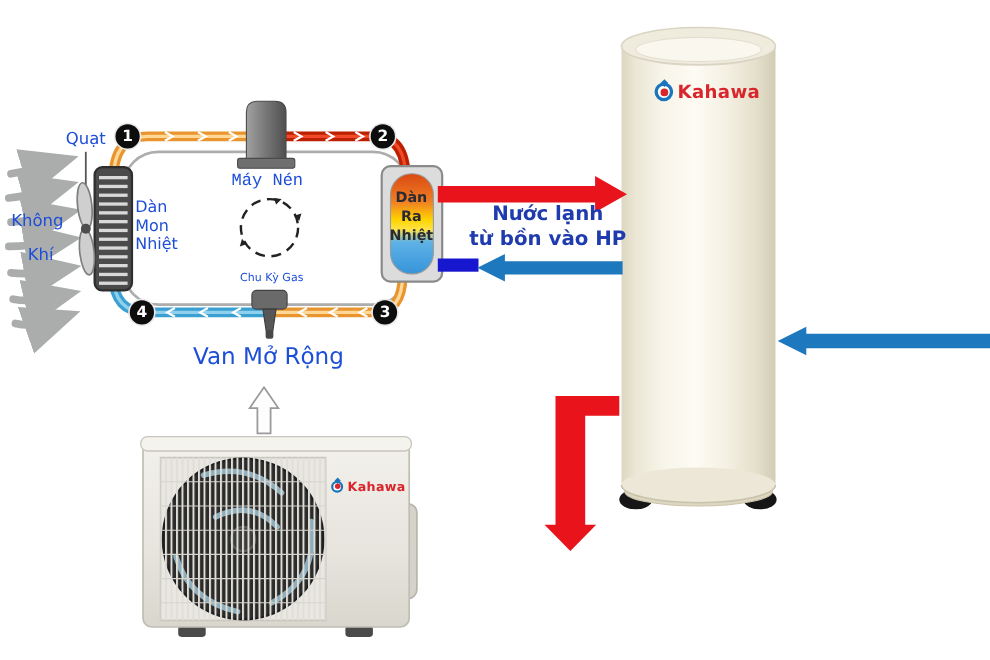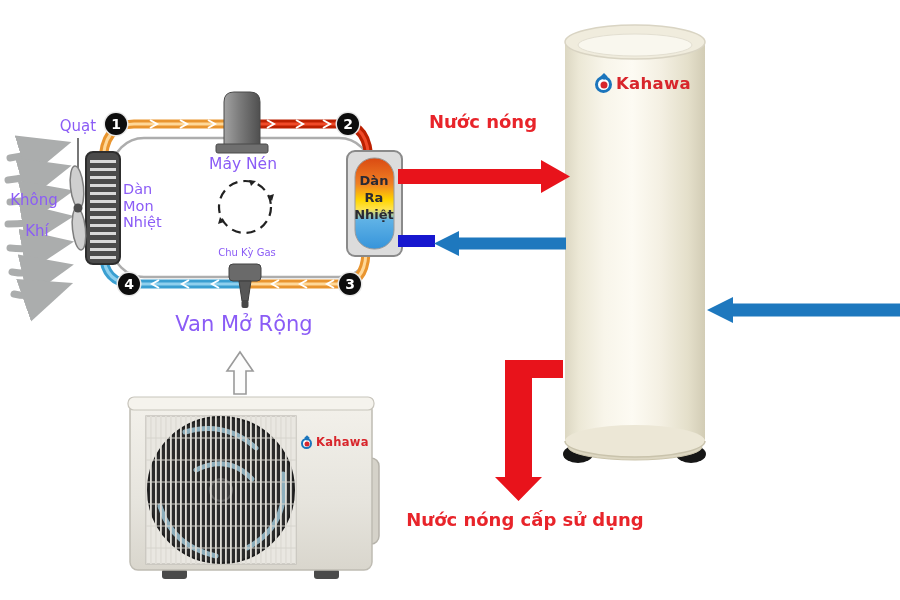--- a/index.html
+++ b/index.html
@@ -1,30 +1,30 @@
 <!DOCTYPE html>
 <html><head>
 <meta charset="utf-8">
 <style>
   html,body{margin:0;padding:0;background:#fff;}
   #stage{position:relative;width:900px;height:600px;background:#ffffff;overflow:hidden;
          font-family:"DejaVu Sans","Liberation Sans",sans-serif;}
   #stage svg{position:absolute;left:0;top:0;}
-  .lbl{position:absolute;color:#8b5cf6;white-space:nowrap;}
+  .lbl{position:absolute;color:#1d4ed8;white-space:nowrap;}
   .ctr{transform:translateX(-50%);text-align:center;}
   .small{font-size:15px;}
   .node{position:absolute;width:22px;height:22px;border-radius:50%;background:#0d0d0d;
         color:#fff;font-size:14px;font-weight:bold;display:flex;align-items:center;
         justify-content:center;transform:translate(-50%,-50%);box-shadow:0 0 0 1.5px #e9e9e9;}
   .flow-red{color:#e8242a;font-size:18px;font-weight:600;line-height:24px;}
   .flow-blue{color:#1f3bae;font-size:18px;font-weight:600;line-height:23px;}
   .flow-blue2{color:#1f3bae;font-size:17px;font-weight:600;}
   .condtxt{font-size:13px;font-weight:600;color:#2a2a33;line-height:17px;}
   .evaptxt{font-size:14.5px;line-height:16.5px;}
-  .logo{position:absolute;display:flex;align-items:flex-end;gap:4px;}
+  .logo{position:absolute;display:flex;align-items:center;gap:4px;}
   .logo-text{color:#d8262c;font-weight:bold;letter-spacing:.3px;}
   .logo-text.big{font-size:16.5px;}
   .logo-text.sml{font-size:11.5px;}
   .drop{position:relative;display:inline-block;border-radius:50%;background:#fff;}
   .drop.big{width:11px;height:11px;border:3px solid #1b75bc;}
   .drop.sml{width:7px;height:7px;border:2.5px solid #1b75bc;}
   .drop .tip{position:absolute;left:50%;top:-5px;width:5px;height:5px;background:#1b75bc;
              transform:translateX(-50%) rotate(45deg);}
   .drop.sml .tip{width:4px;height:4px;top:-4px;}
   .drop .dot{position:absolute;left:50%;top:50%;transform:translate(-50%,-50%);
@@ -218,41 +218,43 @@
   <div class="lbl ctr small" style="left:78px;top:117px;">Quạt</div>
   <div class="lbl ctr small" style="left:34px;top:191px;">Không</div>
   <div class="lbl ctr small" style="left:37px;top:222px;">Khí</div>
 
   <div class="lbl evaptxt" style="left:123px;top:181px;">
     <div>Dàn</div>
     <div>Mon</div>
     <div>Nhiệt</div>
   </div>
 
-  <div class="lbl ctr" style="left:243px;top:155px;font-size:15.5px;">Máy Nén</div>
+  <div class="lbl ctr" style="left:243px;top:155px;font-size:15.5px;font-family:Liberation Mono, monospace;">Máy Nén</div>
   <div class="lbl ctr" style="left:247px;top:219px;font-size:10px;margin-top:28px;">Chu Kỳ Gas</div>
   <div class="lbl ctr" style="left:244px;top:312px;font-size:21px;">Van Mở Rộng</div>
 
   <div class="lbl ctr condtxt" style="left:374px;top:172px;">
     <div>Dàn</div>
     <div>Ra</div>
     <div>Nhiệt</div>
   </div>
 
   <div class="node" style="left:116px;top:124px;">1</div>
   <div class="node" style="left:348px;top:124px;">2</div>
   <div class="node" style="left:350px;top:284px;">3</div>
   <div class="node" style="left:129px;top:284px;">4</div>
 
   <div class="lbl ctr flow-red" style="left:483px;top:110px;">
-    <div>Nước nóng</div>
-  </div>
-
-
-  <div class="lbl ctr flow-red" style="left:525px;top:508px;">Nước nóng cấp sử dụng</div>
+  </div>
+
+  <div class="lbl ctr flow-blue" style="left:498px;top:183px;">
+    <div>Nước lạnh</div>
+    <div>từ bồn vào HP</div>
+  </div>
+
 
   <div class="logo" style="left:595px;top:74px;">
     <span class="drop big">
       <span class="tip"></span>
         <span class="dot"></span>
     </span>
     <span class="logo-text big">Kahawa</span>
   </div>
 
   <div class="logo" style="left:301px;top:435px;">

